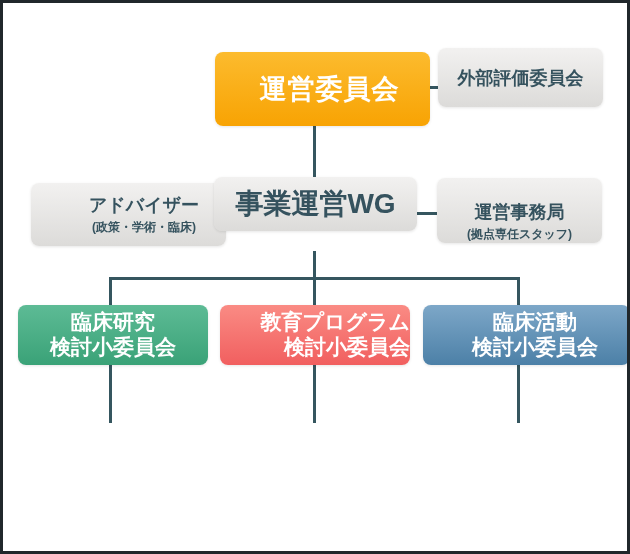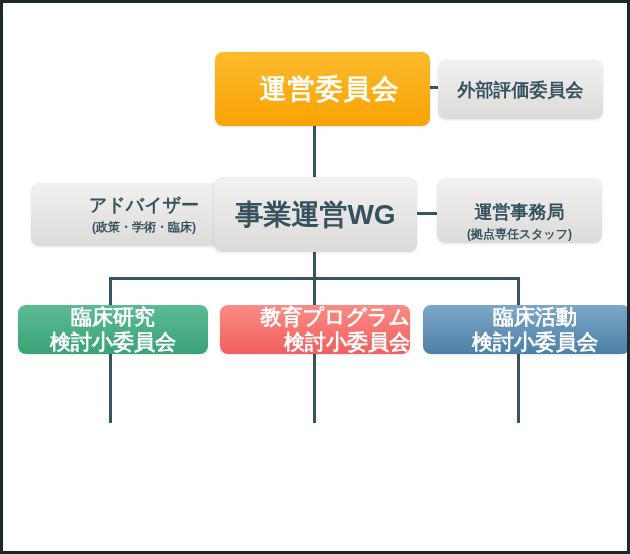--- a/index.html
+++ b/index.html
@@ -14,25 +14,25 @@
     text-align:center;border-radius:8px;font-weight:bold;z-index:10;
     box-shadow:0 1px 3px rgba(0,0,0,0.10);
   }
   .gray{background:linear-gradient(180deg,#f2f1f0,#dcdbd9);color:#35525e;}
   .orange{background:linear-gradient(180deg,#fcbb2e,#f8a303);color:#ffffff;}
   .green{background:linear-gradient(180deg,#5dbb95,#3aa277);color:#ffffff;}
   .red{background:linear-gradient(180deg,#fa8b84,#f15f5f);color:#ffffff;align-items:flex-end;}
   .blue{background:linear-gradient(180deg,#7da7c8,#4c80a7);color:#ffffff;}
 
   .n-steering{left:215px;top:52px;width:201px;height:74px;font-size:27px;letter-spacing:1px;padding-left:14px;}
-  .n-external{left:438px;top:60px;width:165px;height:59px;font-size:18px;}
+  .n-external{left:438px;top:48px;width:165px;height:59px;font-size:18px;}
   .n-adviser{left:31px;top:183px;width:164px;height:63px;font-size:18px;padding-left:31px;}
-  .n-wg{left:214px;top:177px;width:203px;height:75px;font-size:28px;}
+  .n-wg{left:214px;top:177px;width:203px;height:54px;font-size:28px;}
   .n-office{left:437px;top:178px;width:165px;height:65px;font-size:18px;justify-content:flex-end;}
-  .n-sub{top:305px;width:190px;height:49px;font-size:21px;line-height:1.18;}
+  .n-sub{top:305px;width:190px;height:60px;font-size:21px;line-height:1.18;}
   .n-sub-green{left:18px;}
   .n-sub-red{left:220px;}
   .n-sub-blue{left:423px;padding-left:17px;}
   .n-network{left:18px;top:423px;width:592px;height:75px;font-size:21px;}
   .sublabel{font-size:12px;font-weight:bold;margin-top:2px;}
 
   
   .l-steering-wg{left:313px;top:126px;width:3px;height:52px;}
   .l-steering-external{left:416px;top:86px;width:24px;height:3px;}
   .l-adviser-wg{left:194px;top:212px;width:21px;height:3px;}

